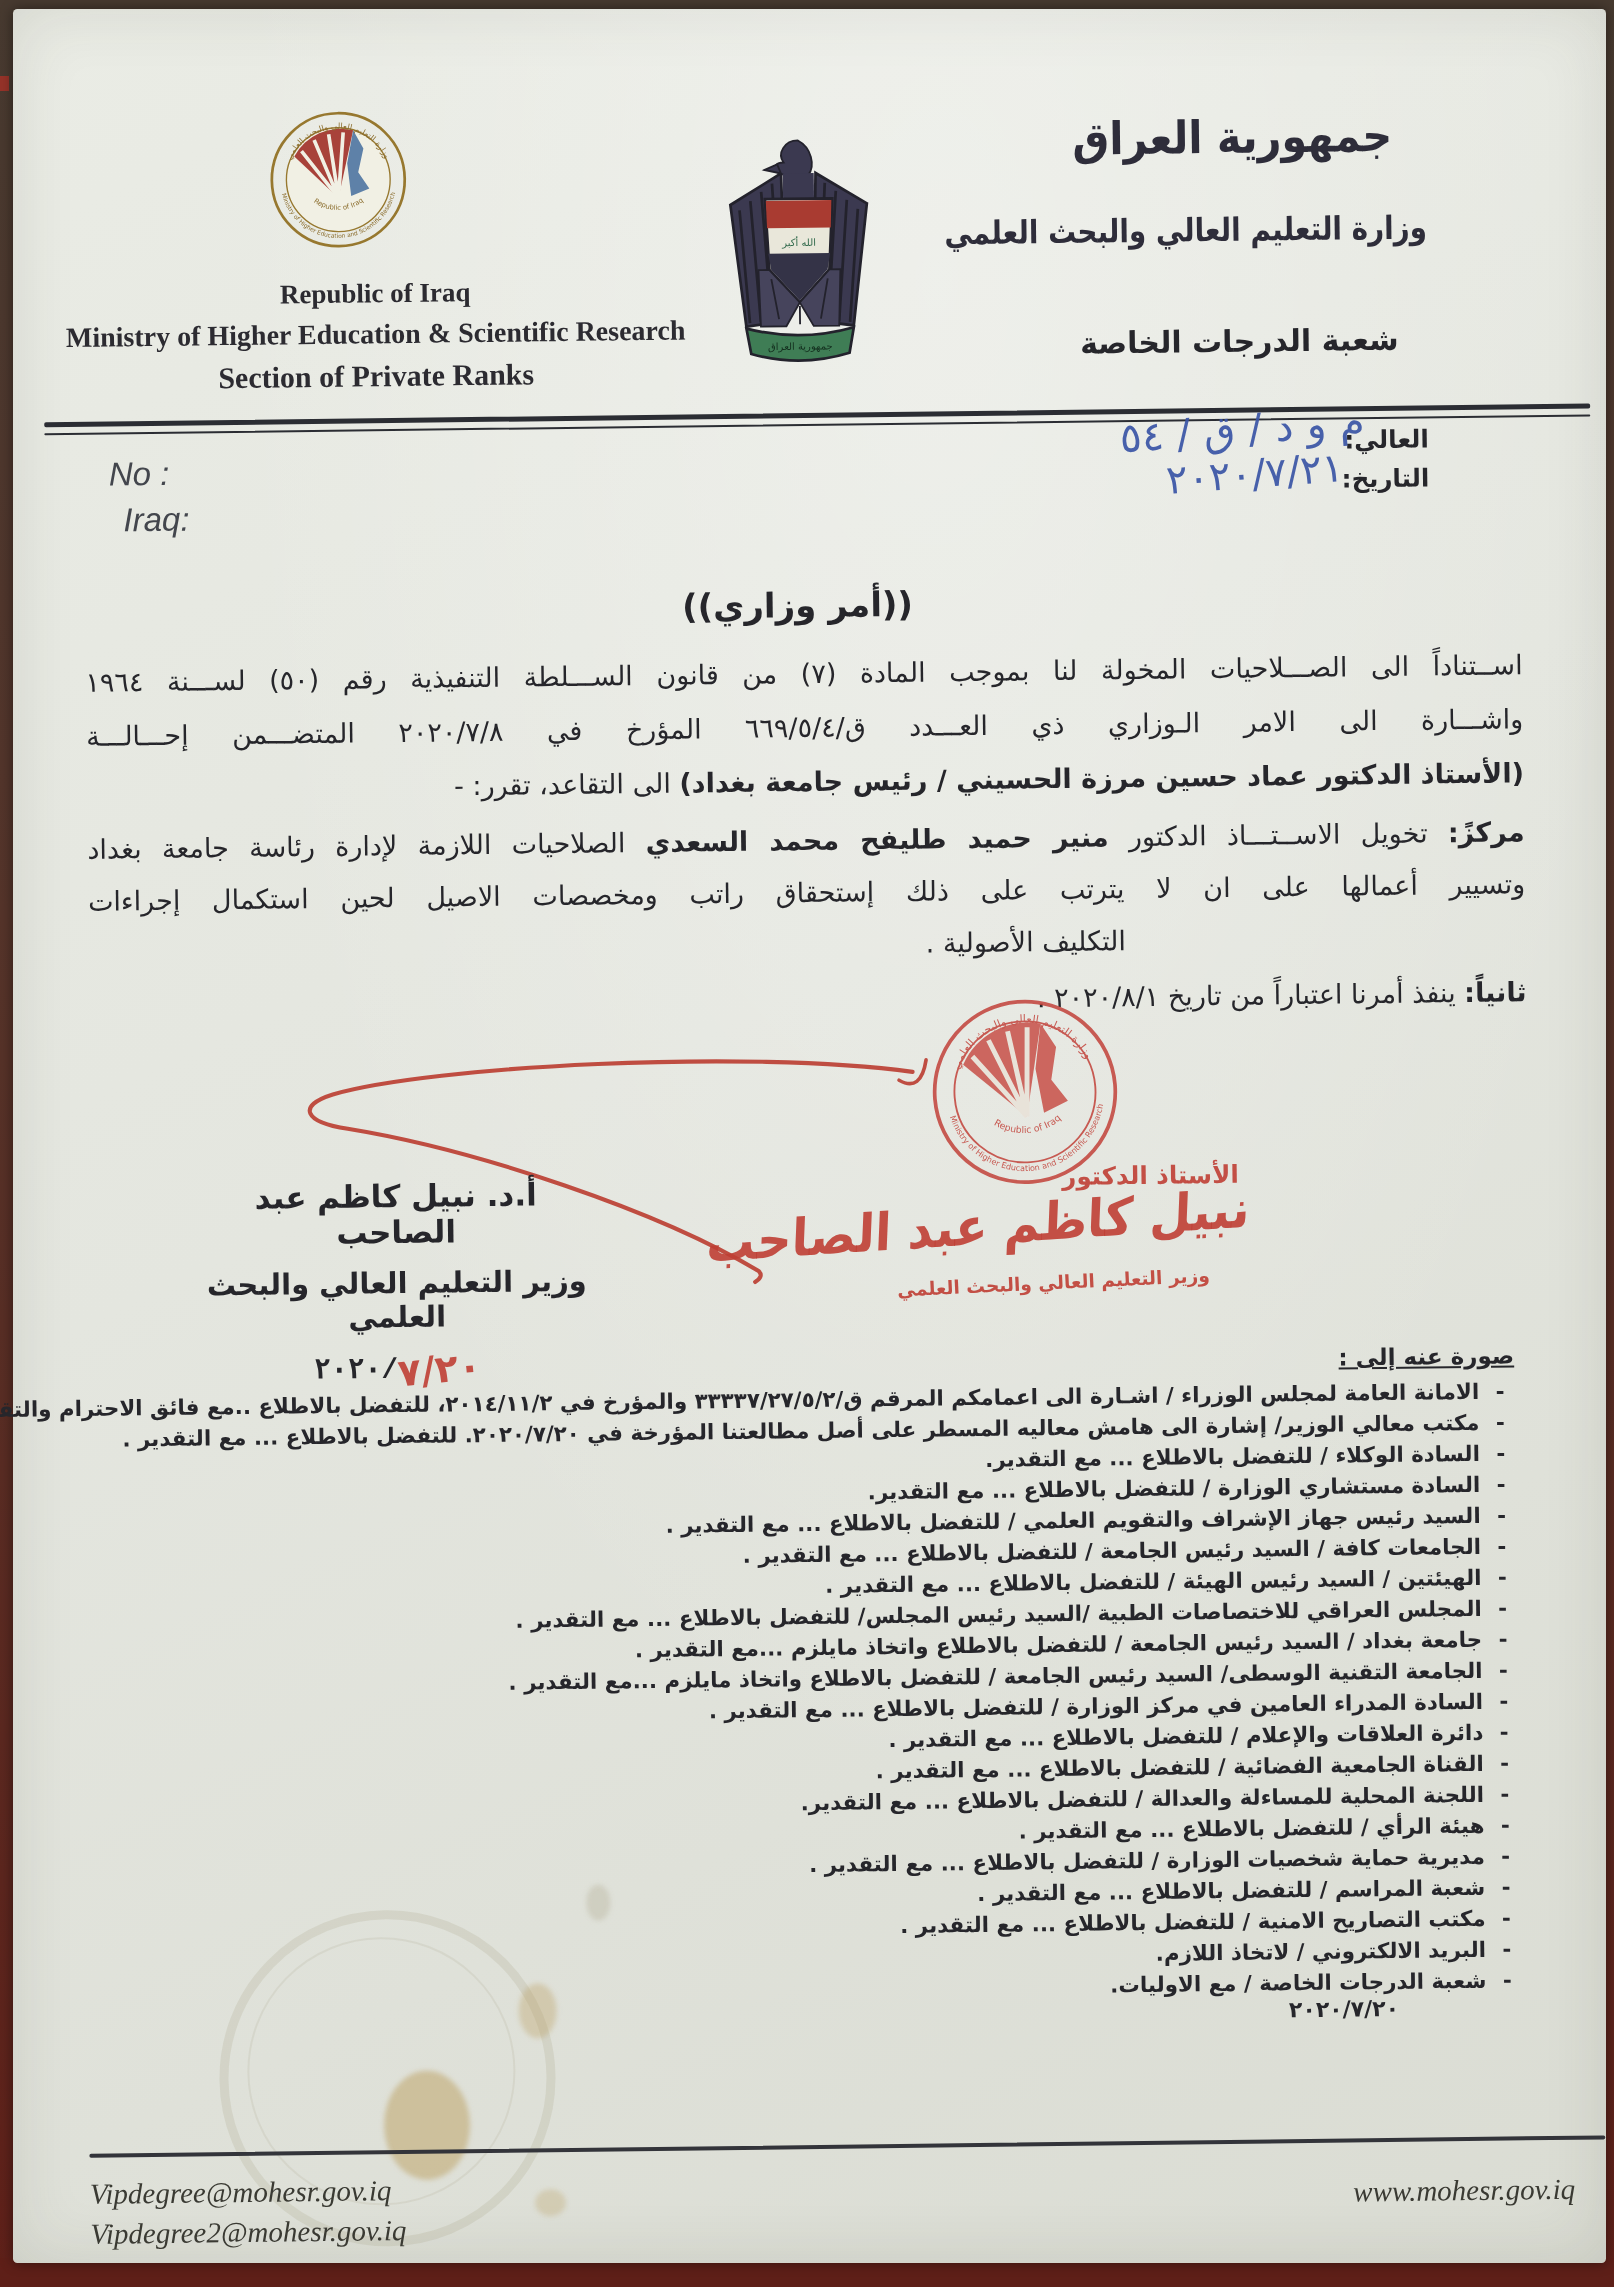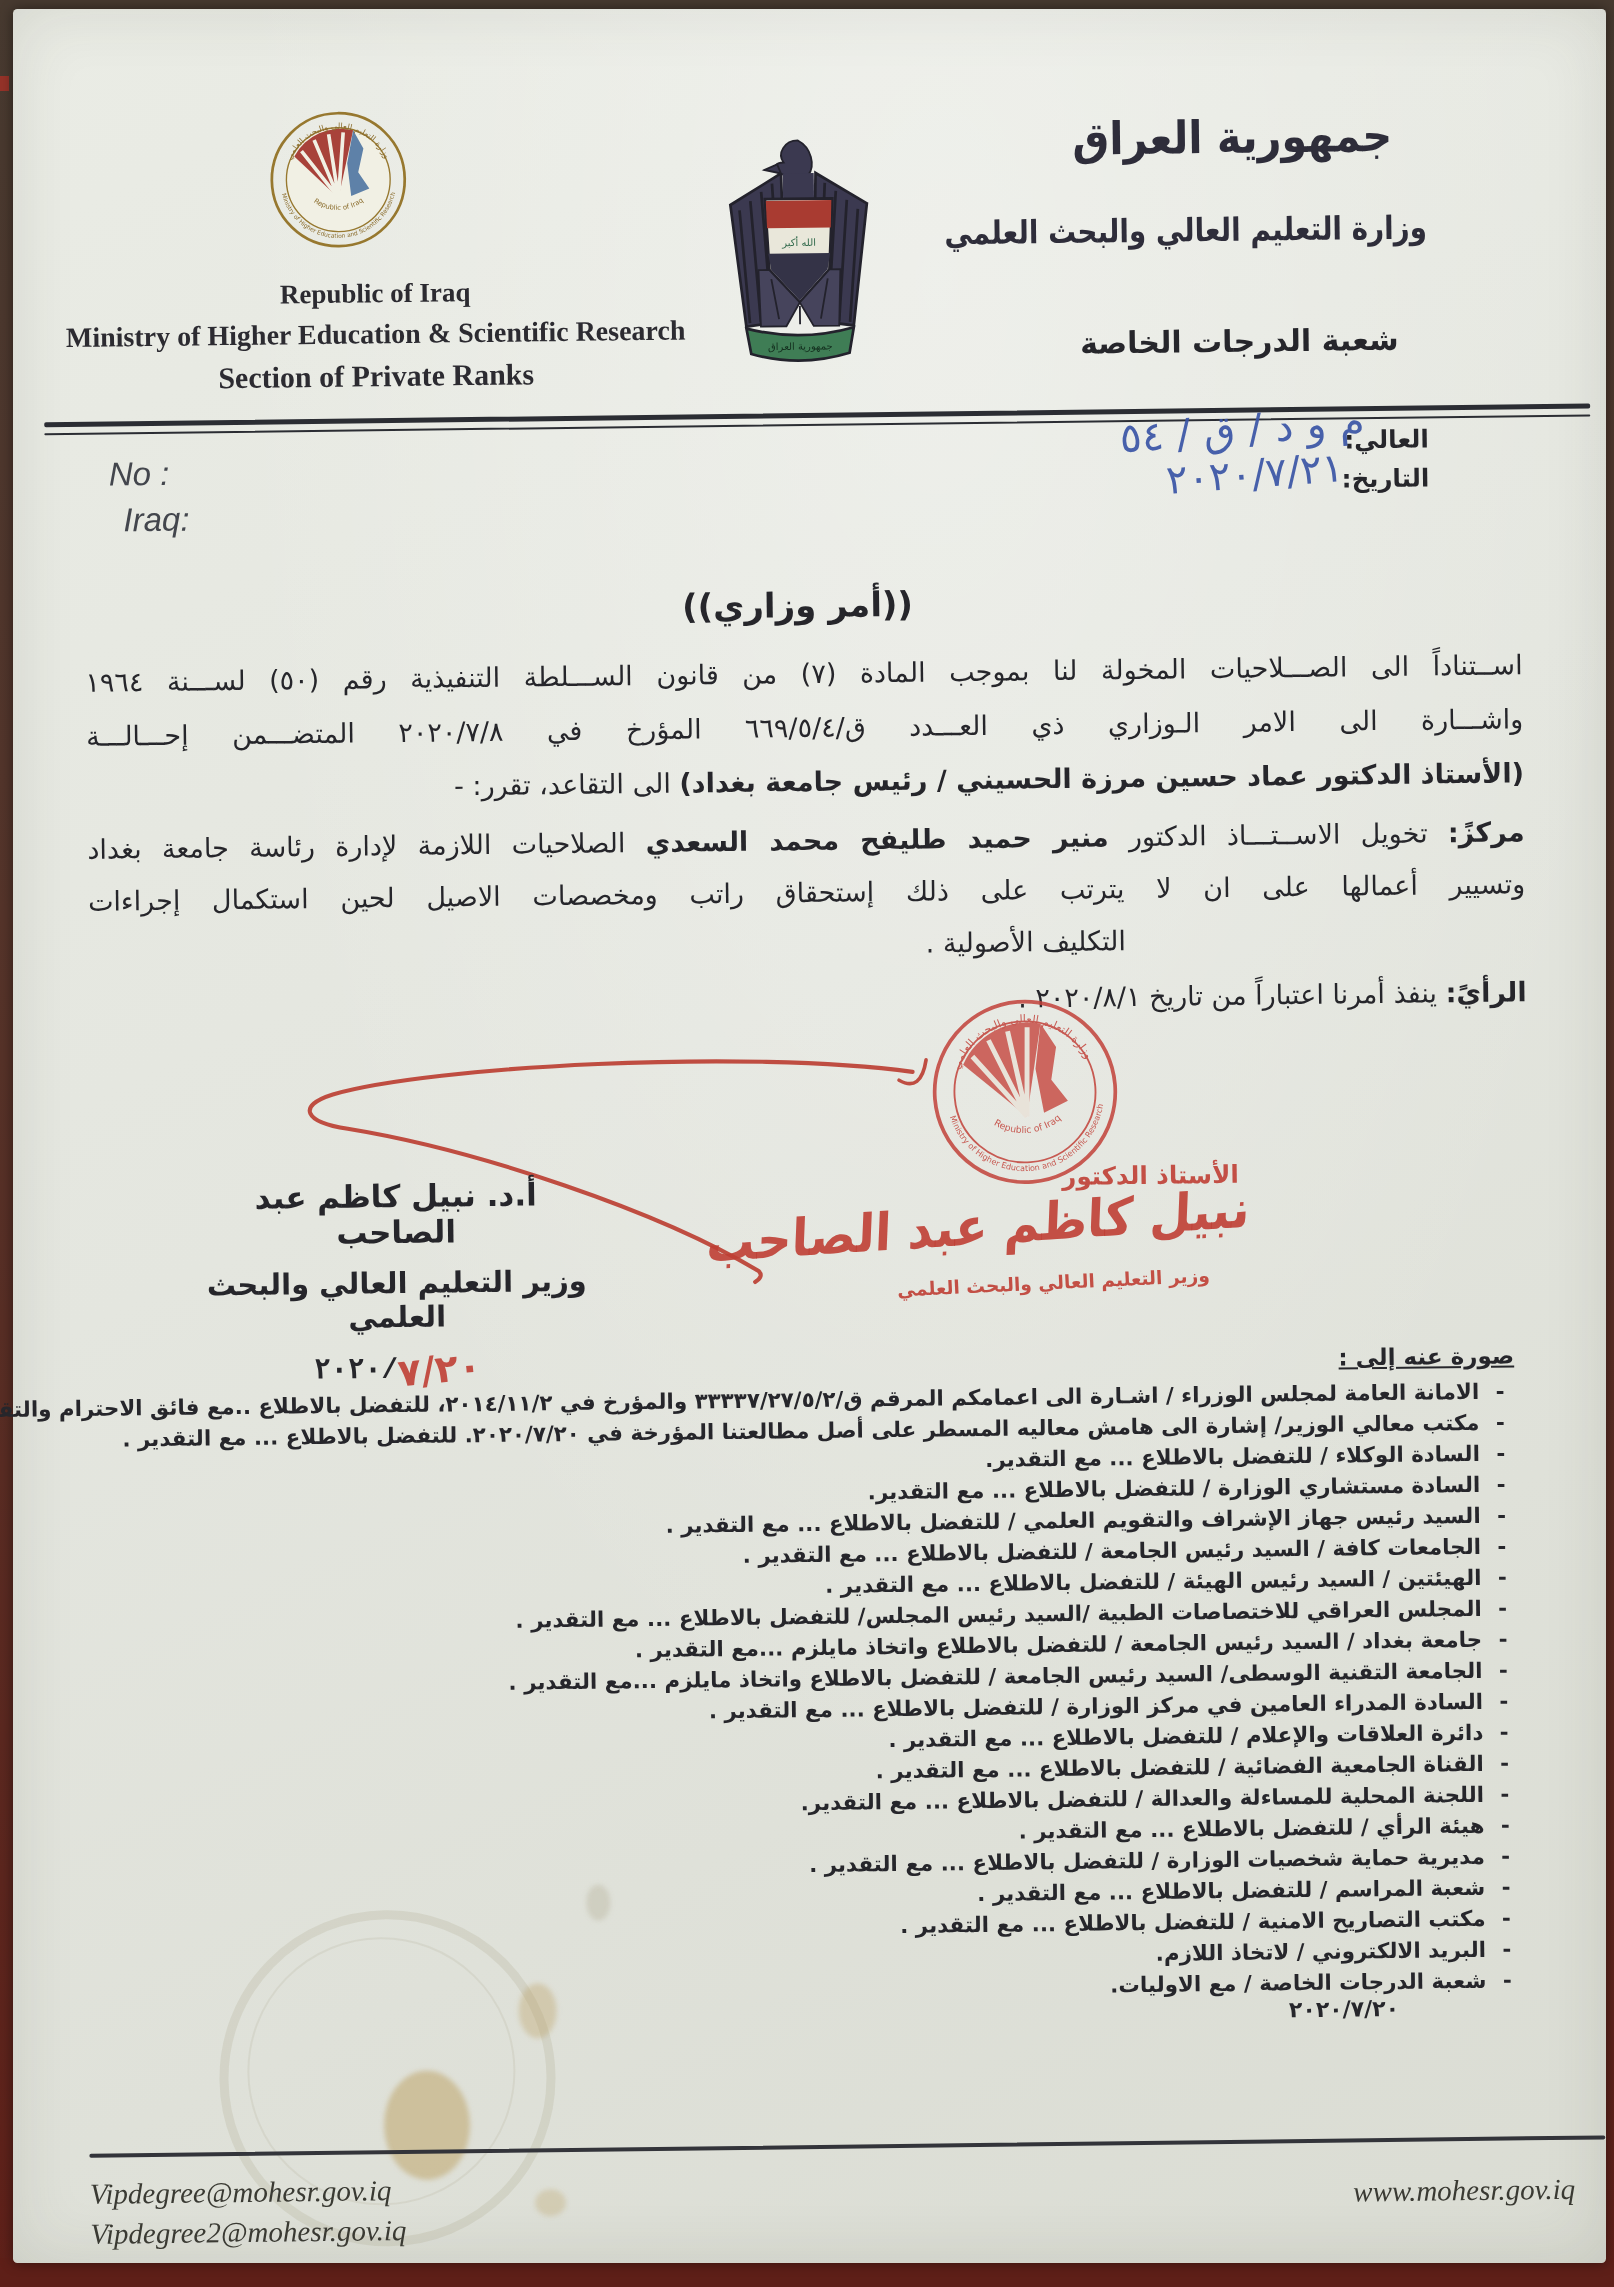--- a/index.html
+++ b/index.html
@@ -120,21 +120,21 @@
       <div class="bline just">واشـــارة الى الامر الـوزاري ذي العـــدد ق/٦٦٩/٥/٤ المؤرخ في ٢٠٢٠/٧/٨ المتضـــمن إحـــالـــة</div>
       <div class="bline rightal"><span class="b">(الأستاذ الدكتور عماد حسين مرزة الحسيني / رئيس جامعة بغداد)</span><span> الى التقاعد، تقرر: -</span></div>
     </div>
 
     <div class="abs ar" style="left:78px;right:78px;top:806px;">
       <div class="fline just"><span class="b">مركزً:</span><span> تخويل الاســتـــاذ الدكتور </span><span class="b">منير حميد طليفح محمد السعدي</span><span> الصلاحيات اللازمة لإدارة رئاسة جامعة بغداد</span></div>
       <div class="fline just">وتسيير أعمالها على ان لا يترتب على ذلك إستحقاق راتب ومخصصات الاصيل لحين استكمال إجراءات</div>
       <div class="fline rightal" style="margin-right:400px;">التكليف الأصولية .</div>
     </div>
 
-    <div class="abs ar rightal" style="left:78px;right:78px;top:966px;font-size:27px;line-height:52px;"><span class="b">الرأيً:</span><span> ينفذ أمرنا اعتباراً من تاريخ ٢٠٢٠/٨/١ .</span></div>
+    <div class="abs ar rightal" style="left:78px;right:78px;top:966px;font-size:27px;line-height:52px;"><span class="b">ثانياً:</span><span> ينفذ أمرنا اعتباراً من تاريخ ٢٠٢٠/٨/١ .</span></div>
 
     <svg class="abs" style="left:264px;top:1014px;" width="700" height="273" viewBox="0 0 770 300">
       <path d="M715,42 q -6 36 -30 22" stroke="rgba(186,60,48,.9)" stroke-width="4" fill="none" stroke-linecap="round"></path>
       <path d="M700,55 C 520,28 170,42 62,72 C 22,84 30,102 78,110 C 220,135 420,205 528,272 q 6 6 -4 12" stroke="rgba(186,60,48,.9)" stroke-width="4.5" fill="none" stroke-linecap="round"></path>
     </svg>
 
     <svg class="abs" style="left:916px;top:989px;opacity:.85;transform:rotate(-4deg);" width="193" height="193" viewBox="0 0 156 156">
       <circle cx="78" cy="78" r="73" fill="none" stroke="#c2423a" stroke-width="3"></circle>
       <circle cx="78" cy="78" r="57" fill="none" stroke="#c2423a" stroke-width="1.5"></circle>
       <path d="M78,98 L30,52 A57,57 0 0 1 95,24 Z" fill="#c85048"></path>

